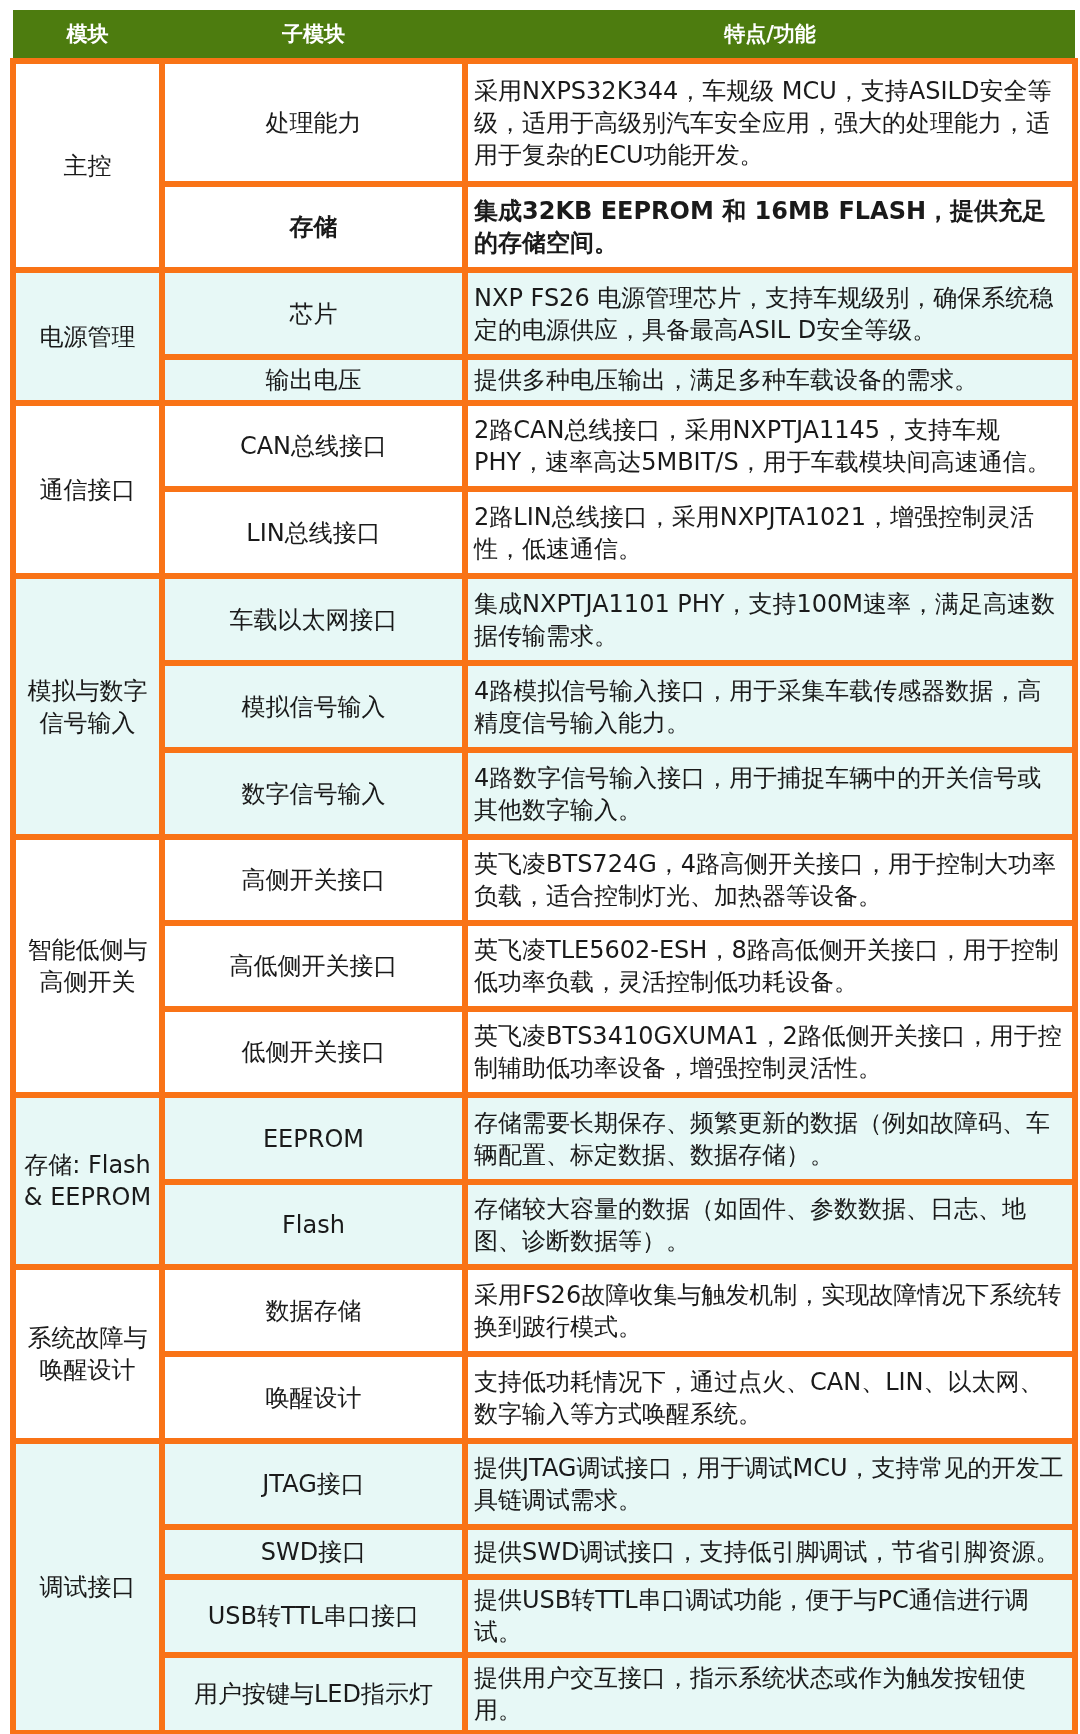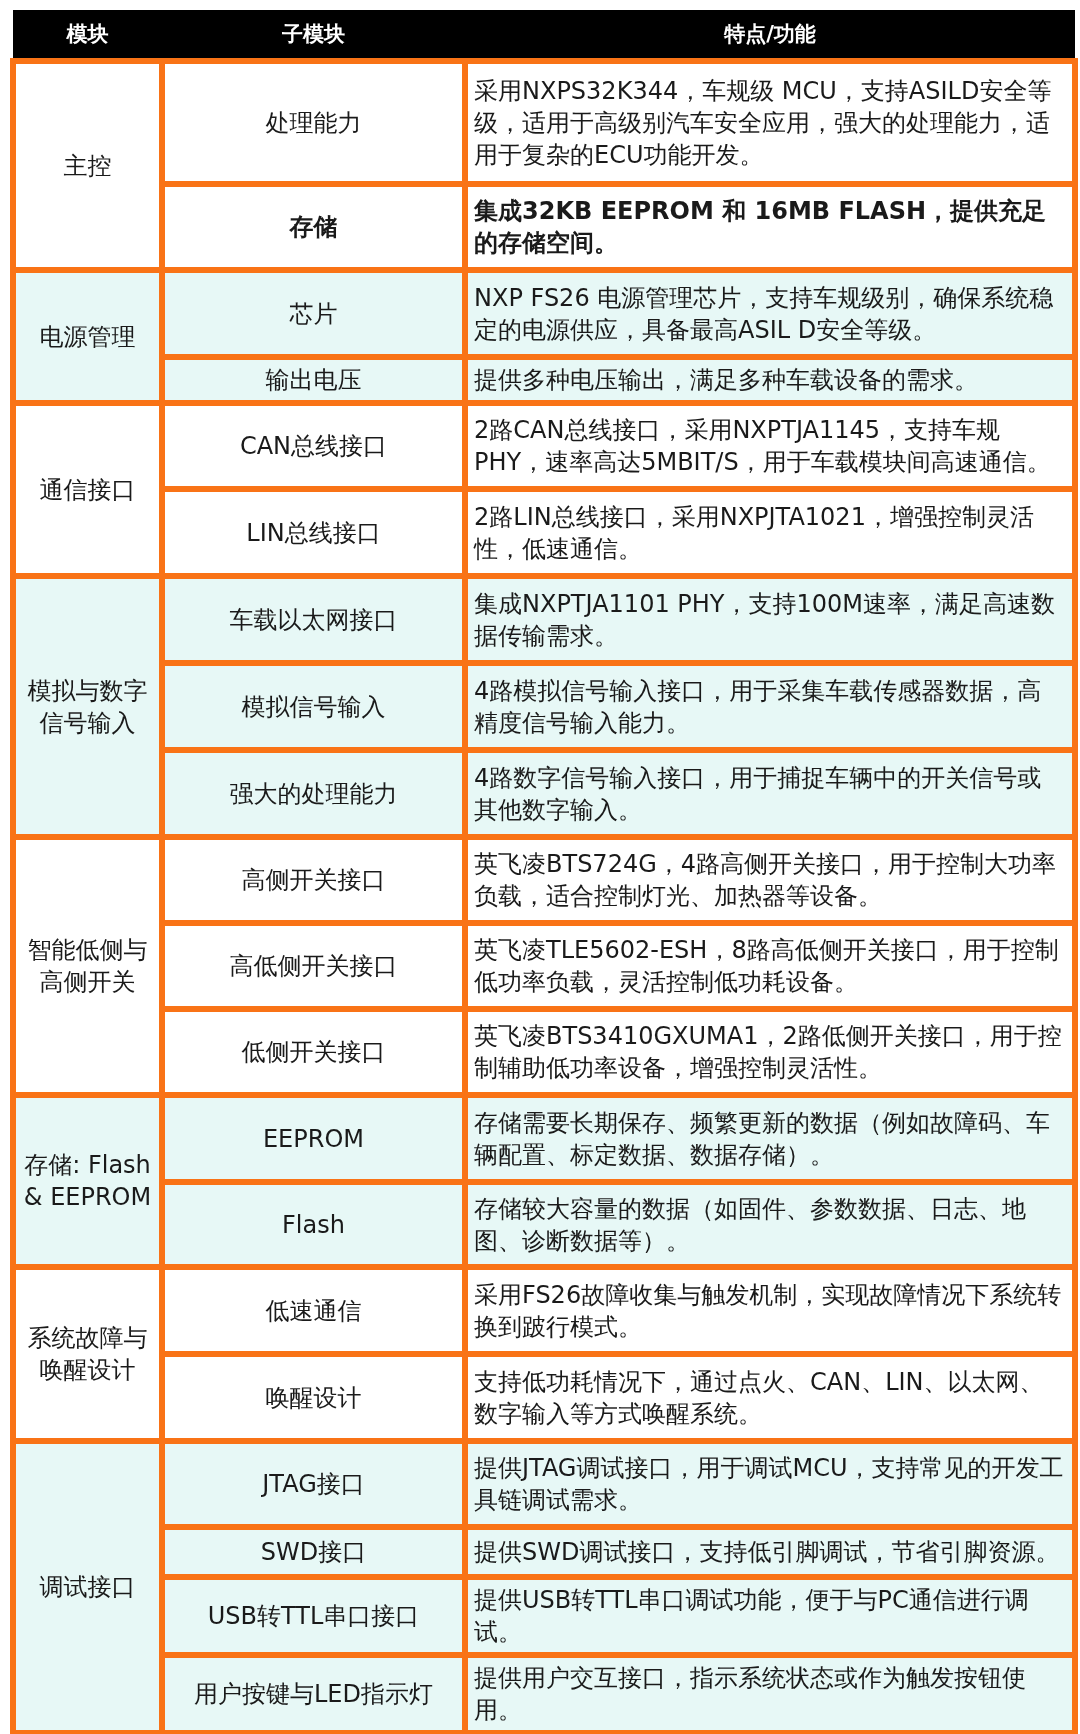--- a/index.html
+++ b/index.html
@@ -1,19 +1,19 @@
 <!DOCTYPE html>
 <html><head>
 <meta charset="utf-8">
 <style>
   html, body { margin:0; padding:0; background:#ffffff; }
   body { width:1080px; height:1734px; position:relative; overflow:hidden;
          font-family:"DejaVu Sans","Liberation Sans",sans-serif; color:#1a1a1a; }
   #spec-table { position:absolute; left:10px; top:10px; width:1062px; border-collapse:collapse; table-layout:fixed; }
-  #spec-table th { background:#000000; color:#ffffff; font-weight:bold; font-size:21px; height:48px; text-align:center; padding:0; border:none;margin-left:24px; }
+  #spec-table th { background:#4d7c0f; color:#ffffff; font-weight:bold; font-size:21px; height:48px; text-align:center; padding:0; border:none;margin-left:24px; }
   #spec-table td { border:6px solid #f97316; font-size:24px; padding:0; }
   #spec-table td.mod, #spec-table td.sub { text-align:center; vertical-align:middle; line-height:32px; padding:0 6px; }
   #spec-table td.feat { text-align:left; vertical-align:middle; line-height:32px; padding:4px 8px 4px 6px; }
   tr.tinted td { background:#e7f8f6; }
   col.c1 { width:149px; } col.c2 { width:303px; } col.c3 { width:610px; }
 </style>
 </head>
 <body>
 
 <table id="spec-table">
@@ -60,21 +60,21 @@
       <tr class="tinted" style="height: 87px;">
         <td class="mod" rowspan="3">模拟与数字信号输入</td>
         <td class="sub">车载以太网接口</td>
         <td class="feat">集成NXPTJA1101 PHY，支持100M速率，满足高速数据传输需求。</td>
       </tr>
       <tr class="tinted" style="height: 87px;">
         <td class="sub">模拟信号输入</td>
         <td class="feat">4路模拟信号输入接口，用于采集车载传感器数据，高精度信号输入能力。</td>
       </tr>
       <tr class="tinted" style="height: 87px;">
-        <td class="sub">强大的处理能力</td>
+        <td class="sub">数字信号输入</td>
         <td class="feat">4路数字信号输入接口，用于捕捉车辆中的开关信号或其他数字输入。</td>
       </tr>
       <tr style="height: 86px;">
         <td class="mod" rowspan="3">智能低侧与高侧开关</td>
         <td class="sub">高侧开关接口</td>
         <td class="feat">英飞凌BTS724G，4路高侧开关接口，用于控制大功率负载，适合控制灯光、加热器等设备。</td>
       </tr>
       <tr style="height: 86px;">
         <td class="sub">高低侧开关接口</td>
         <td class="feat">英飞凌TLE5602-ESH，8路高低侧开关接口，用于控制低功率负载，灵活控制低功耗设备。</td>
@@ -87,21 +87,21 @@
         <td class="mod" rowspan="2">存储: Flash &amp; EEPROM</td>
         <td class="sub">EEPROM</td>
         <td class="feat">存储需要长期保存、频繁更新的数据（例如故障码、车辆配置、标定数据、数据存储）。</td>
       </tr>
       <tr class="tinted" style="height: 85px;">
         <td class="sub">Flash</td>
         <td class="feat">存储较大容量的数据（如固件、参数数据、日志、地图、诊断数据等）。</td>
       </tr>
       <tr style="height: 87px;">
         <td class="mod" rowspan="2">系统故障与唤醒设计</td>
-        <td class="sub">低速通信</td>
+        <td class="sub">数据存储</td>
         <td class="feat">采用FS26故障收集与触发机制，实现故障情况下系统转换到跛行模式。</td>
       </tr>
       <tr style="height: 87px;">
         <td class="sub">唤醒设计</td>
         <td class="feat">支持低功耗情况下，通过点火、CAN、LIN、以太网、数字输入等方式唤醒系统。</td>
       </tr>
       <tr class="tinted" style="height: 86px;">
         <td class="mod" rowspan="4">调试接口</td>
         <td class="sub">JTAG接口</td>
         <td class="feat">提供JTAG调试接口，用于调试MCU，支持常见的开发工具链调试需求。</td>

